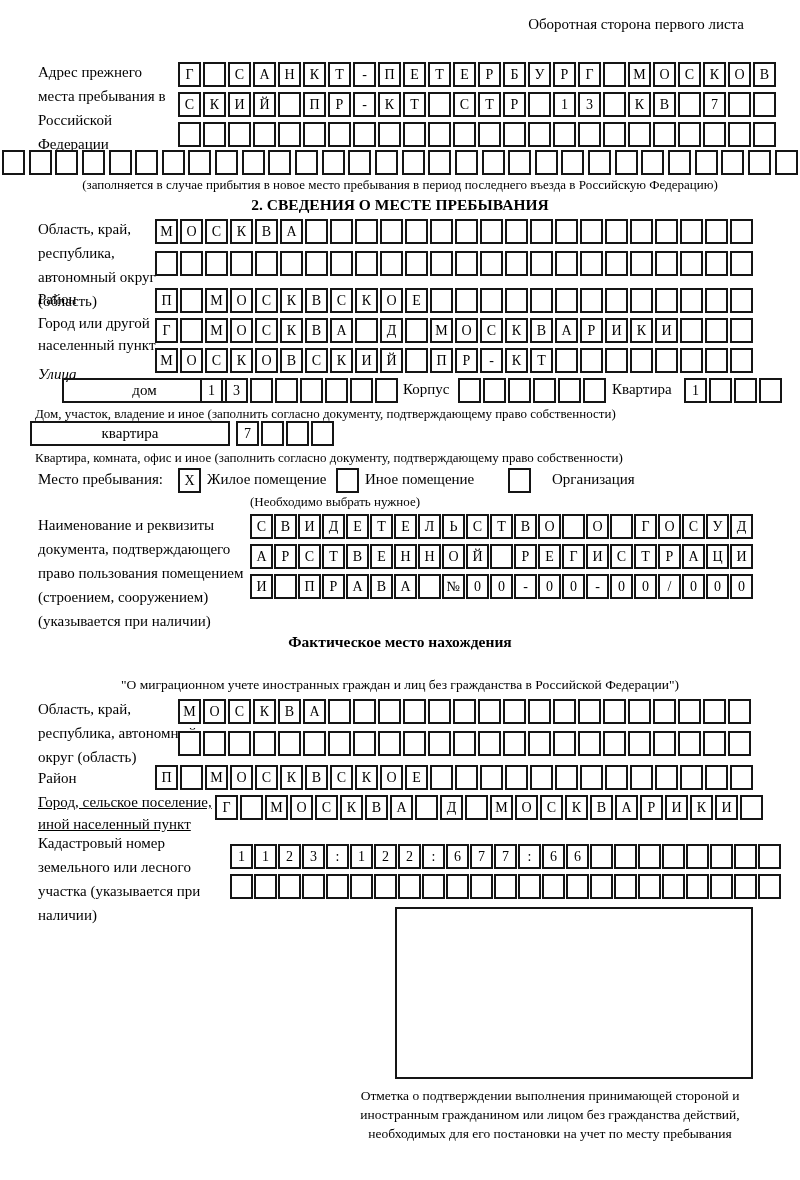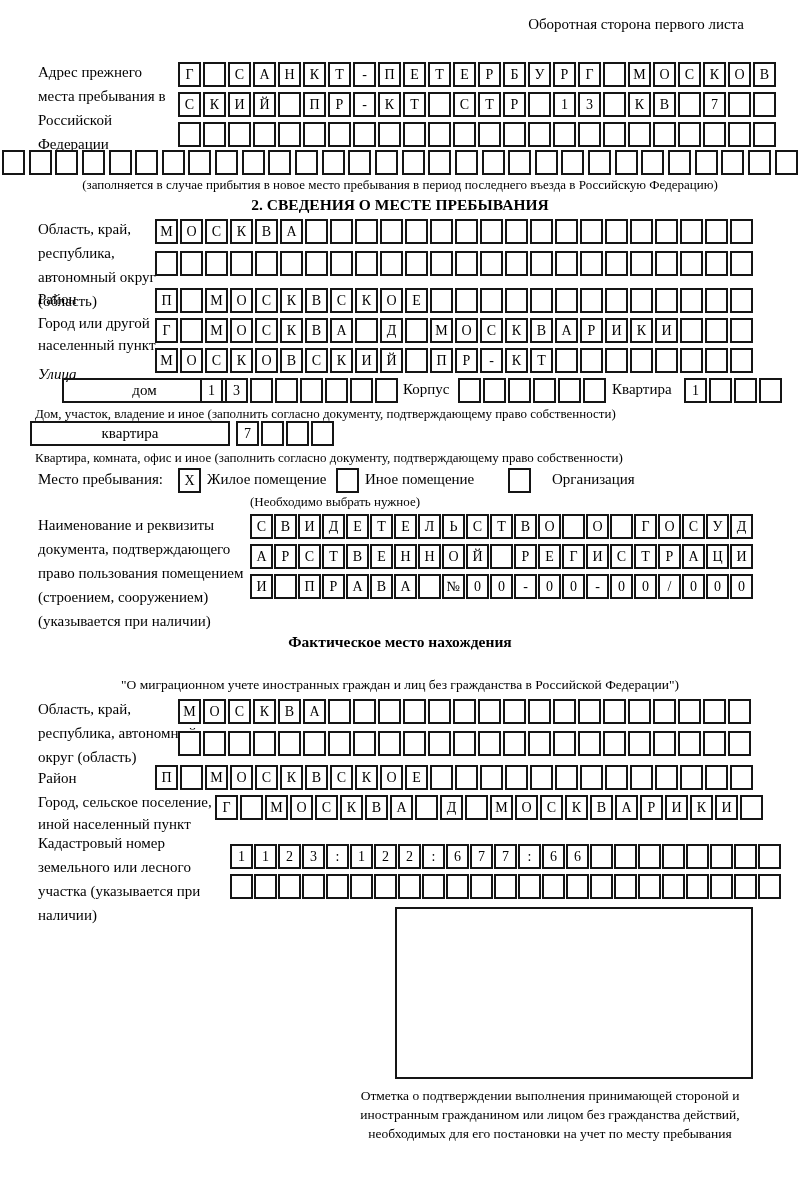--- a/index.html
+++ b/index.html
@@ -484,21 +484,21 @@
       <span class="cbox"></span>
       <span class="cbox"></span>
       <span class="cbox"></span>
       <span class="cbox"></span>
       <span class="cbox"></span>
       <span class="cbox"></span>
       <span class="cbox"></span>
       <span class="cbox"></span>
     </div>
 
-  <div class="abs lbl2" style="left:38px; top:791px; width:195px;">Город, сельское поселение, иной населенный пункт</div>
+  <div class="abs lbl2" style="left:38px; top:791px; width:195px;text-decoration:underline;">Город, сельское поселение, иной населенный пункт</div>
   <div class="abs boxrow" style="left:215px; top:795px;">
       <span class="cbox">Г</span>
       <span class="cbox"></span>
       <span class="cbox">М</span>
       <span class="cbox">О</span>
       <span class="cbox">С</span>
       <span class="cbox">К</span>
       <span class="cbox">В</span>
       <span class="cbox">А</span>
       <span class="cbox"></span>

